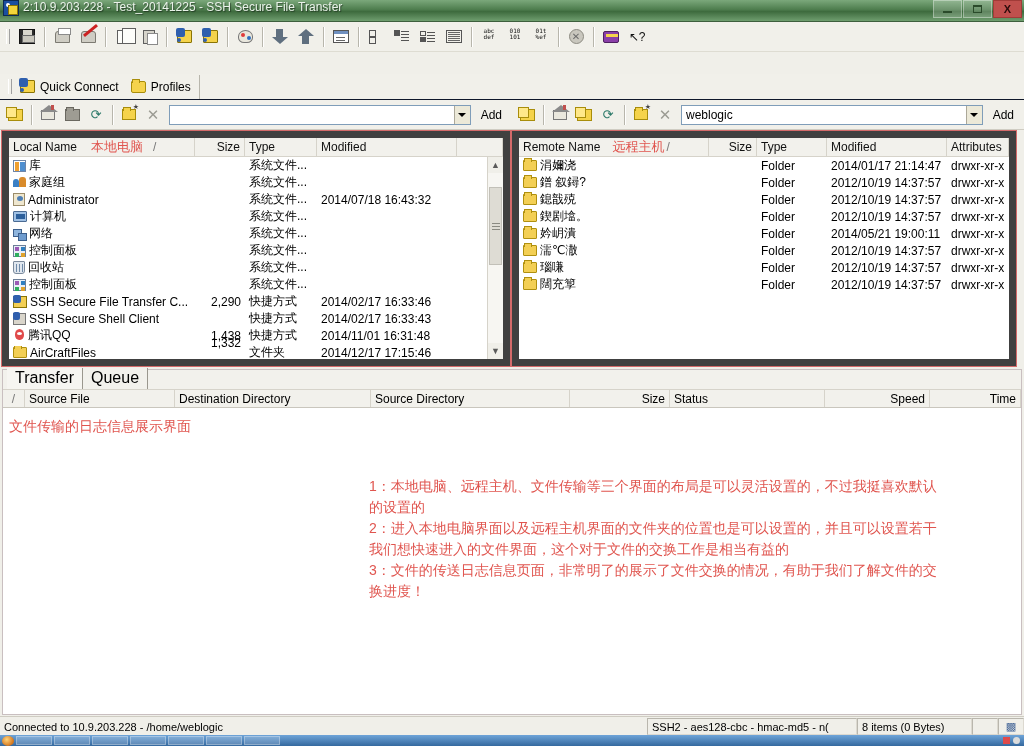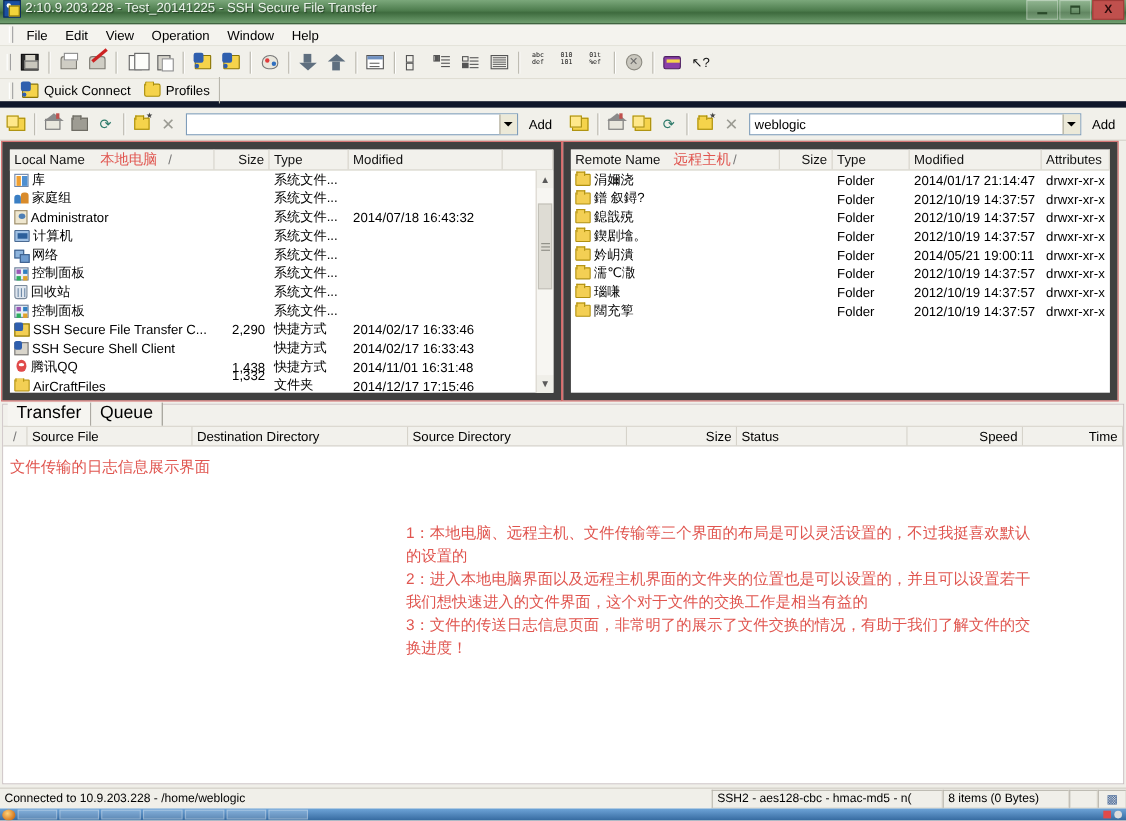--- a/index.html
+++ b/index.html
@@ -127,22 +127,23 @@
   .txtico { font-family:"DejaVu Sans Mono", monospace; font-size:6px; line-height:6px; color:#111; text-align:center; }
   .i-stop { width:15px;height:15px;border-radius:50%;background:#c9c7be;border:1px solid #8d8b82;color:#6a6a6a;font-size:10px;display:flex;align-items:center;justify-content:center;}
   .i-book { width:16px;height:12px;background:#8a3fa8;border:1px solid #4e2060;border-radius:2px;}
   .i-book:before{content:"";position:absolute;left:2px;top:2px;width:12px;height:3px;background:#f5d34b;}
   .i-help { font-size:12px; color:#111; }
 
   
   .qcbar {
     height: 26px; background: #f1f0ea;
     display: flex; align-items: center;
-    border-bottom: 6px solid #0f172a;
+    border-bottom: 1px solid #0f172a;
     padding-left: 4px;
+    margin-top: 22px;
   }
   .qc-item { display: flex; align-items: center; gap: 5px; padding: 2px 8px 2px 4px; white-space: nowrap; }
   .qc-box { border-right: 1px solid #b8b6ac; height: 24px; display: flex; align-items: center; }
   .folder-ico {
     width: 15px; height: 12px; background: #f5d34b; border: 1px solid #a88d0b;
     border-radius: 1px 2px 2px 2px; position: relative; flex: 0 0 auto;
   }
   .folder-ico:before {
     content: ""; position: absolute; left: 0; top: -3px; width: 6px; height: 3px;
     background: #f5d34b; border: 1px solid #a88d0b; border-bottom: none; border-radius: 1px 1px 0 0;
@@ -270,21 +271,21 @@
   .note-top { position: absolute; left: 6px; top: 10px; color: #e0554f; font-size: 14px; }
   .note-block {
     position: absolute; left: 366px; top: 68px; width: 660px;
     color: #e0554f; font-size: 14px; line-height: 21px;
   }
 
   
   .statusbar {
     position: absolute; left: 0; right: 0; bottom: 11px; height: 19px;
     background: #f0efe9; border-top: 1px solid #cfccc2;
-    display: flex; align-items: center; font-size: 11px; margin-top: 28px;
+    display: flex; align-items: flex-end; font-size: 11px; margin-top: 28px;
   }
   .sb-cell {
     height: 17px; display: flex; align-items: center; padding: 0 4px;
     border: 1px solid #dcd9d0; border-top-color: #b9b6ad; border-left-color: #b9b6ad;
     white-space: nowrap; overflow: hidden;
   }
   .sb-main { flex: 1 1 auto; border: none; }
   .sb-sec { width: 210px; }
   .sb-items { width: 115px; }
   .sb-sm { width: 26px; }
@@ -313,29 +314,20 @@
       <div class="win-btn">
           <span class="winglyph-min"></span>
         </div>
       <div class="win-btn">
           <span class="winglyph-max"></span>
         </div>
       <div class="win-btn close">X</div>
     </div>
   </div>
 
-  <div class="menubar">
-    <div class="grip"></div>
-    <div class="menu-item">File</div>
-    <div class="menu-item">Edit</div>
-    <div class="menu-item">View</div>
-    <div class="menu-item">Operation</div>
-    <div class="menu-item">Window</div>
-    <div class="menu-item">Help</div>
-  </div>
 
   <div class="toolbar">
     <div class="grip"></div>
     <div class="tbtn">
         <span class="ico i-save"></span>
       </div>
     <div class="tb-sep"></div>
     <div class="tbtn">
         <span class="ico i-print"></span>
       </div>

